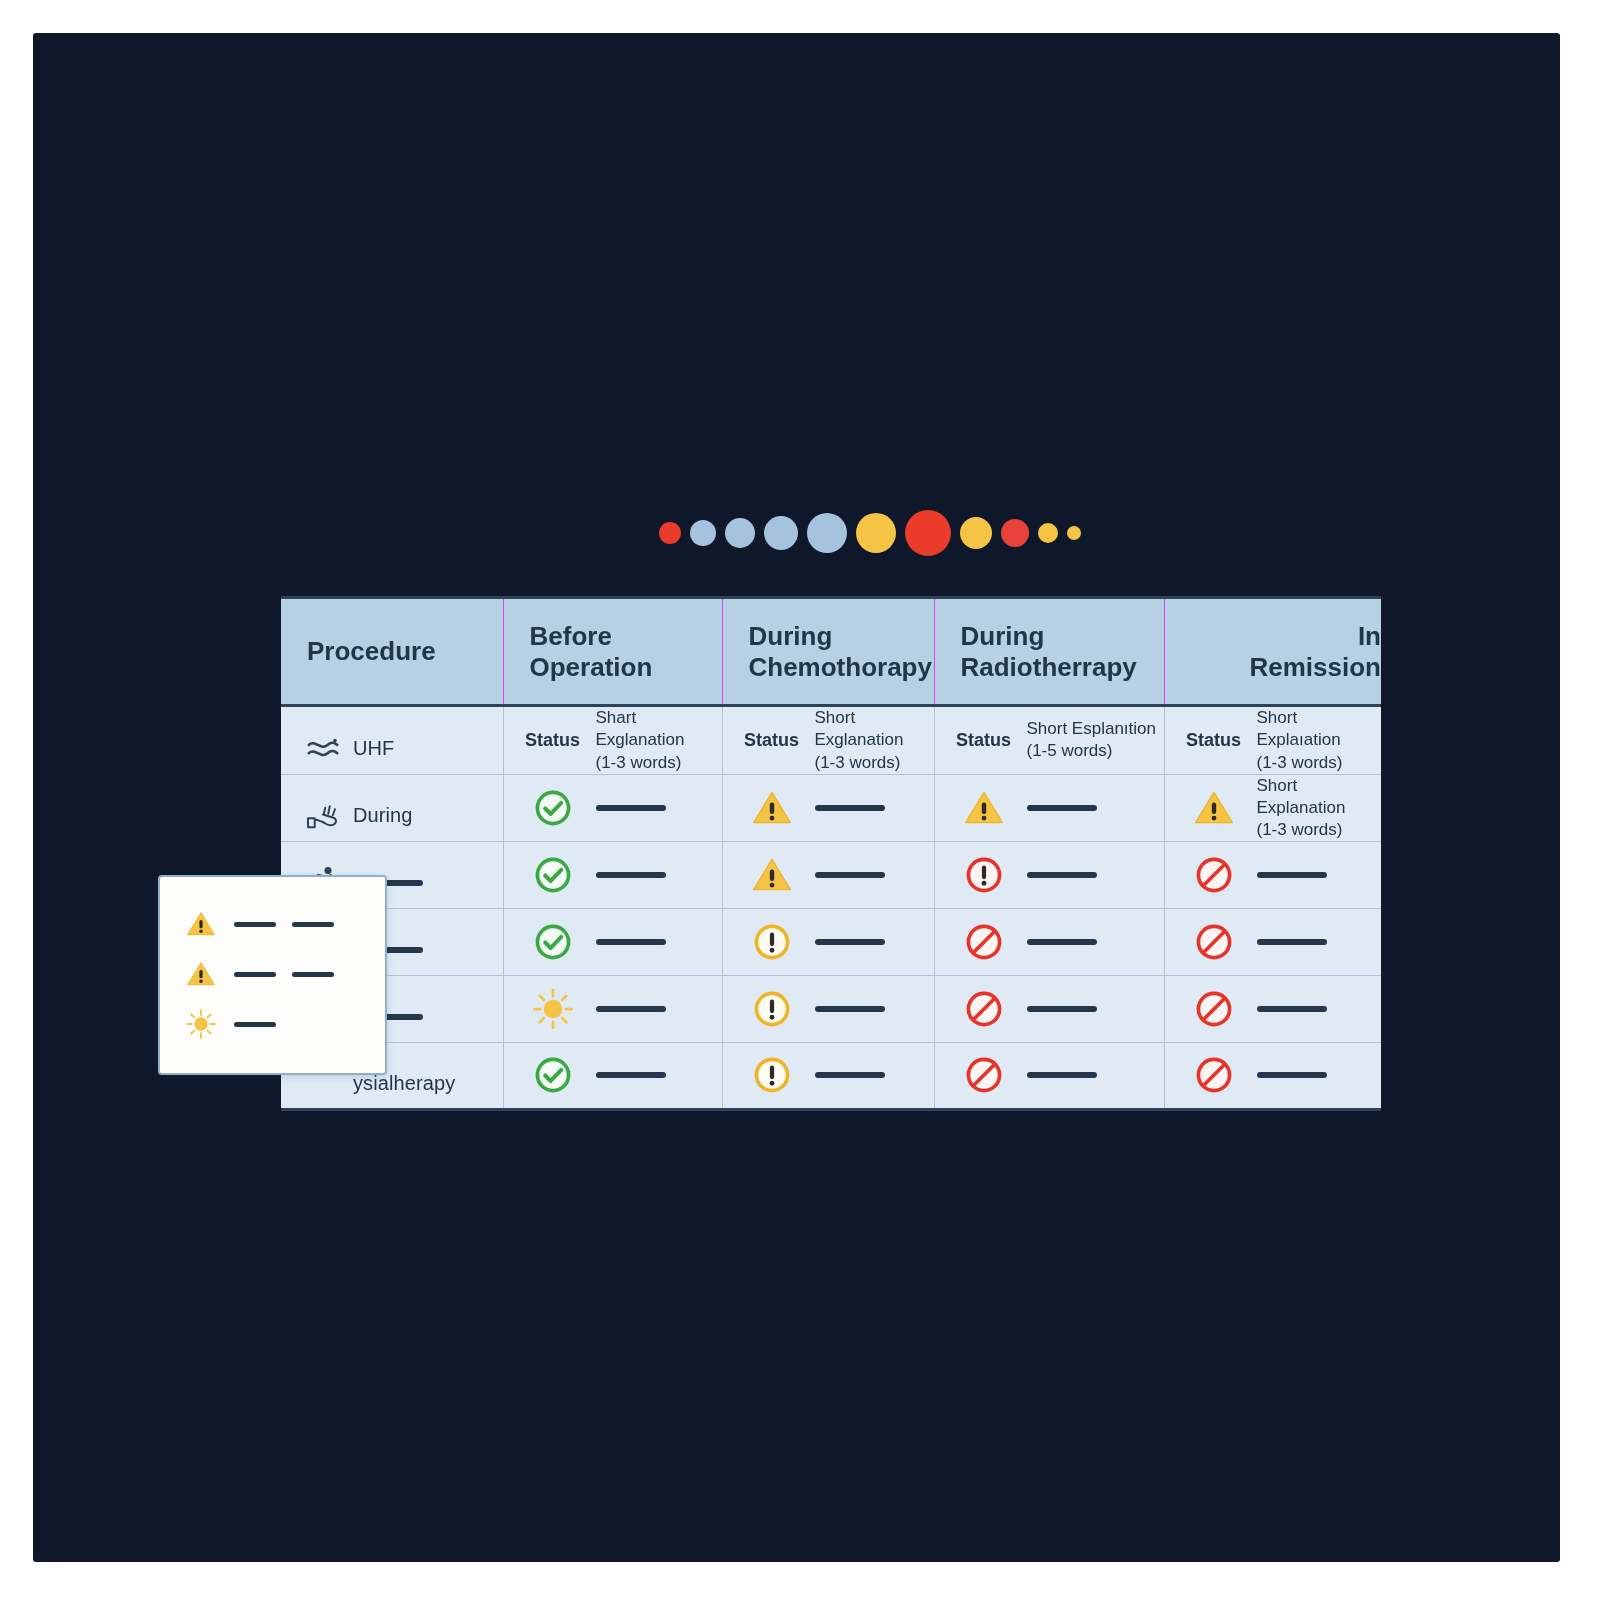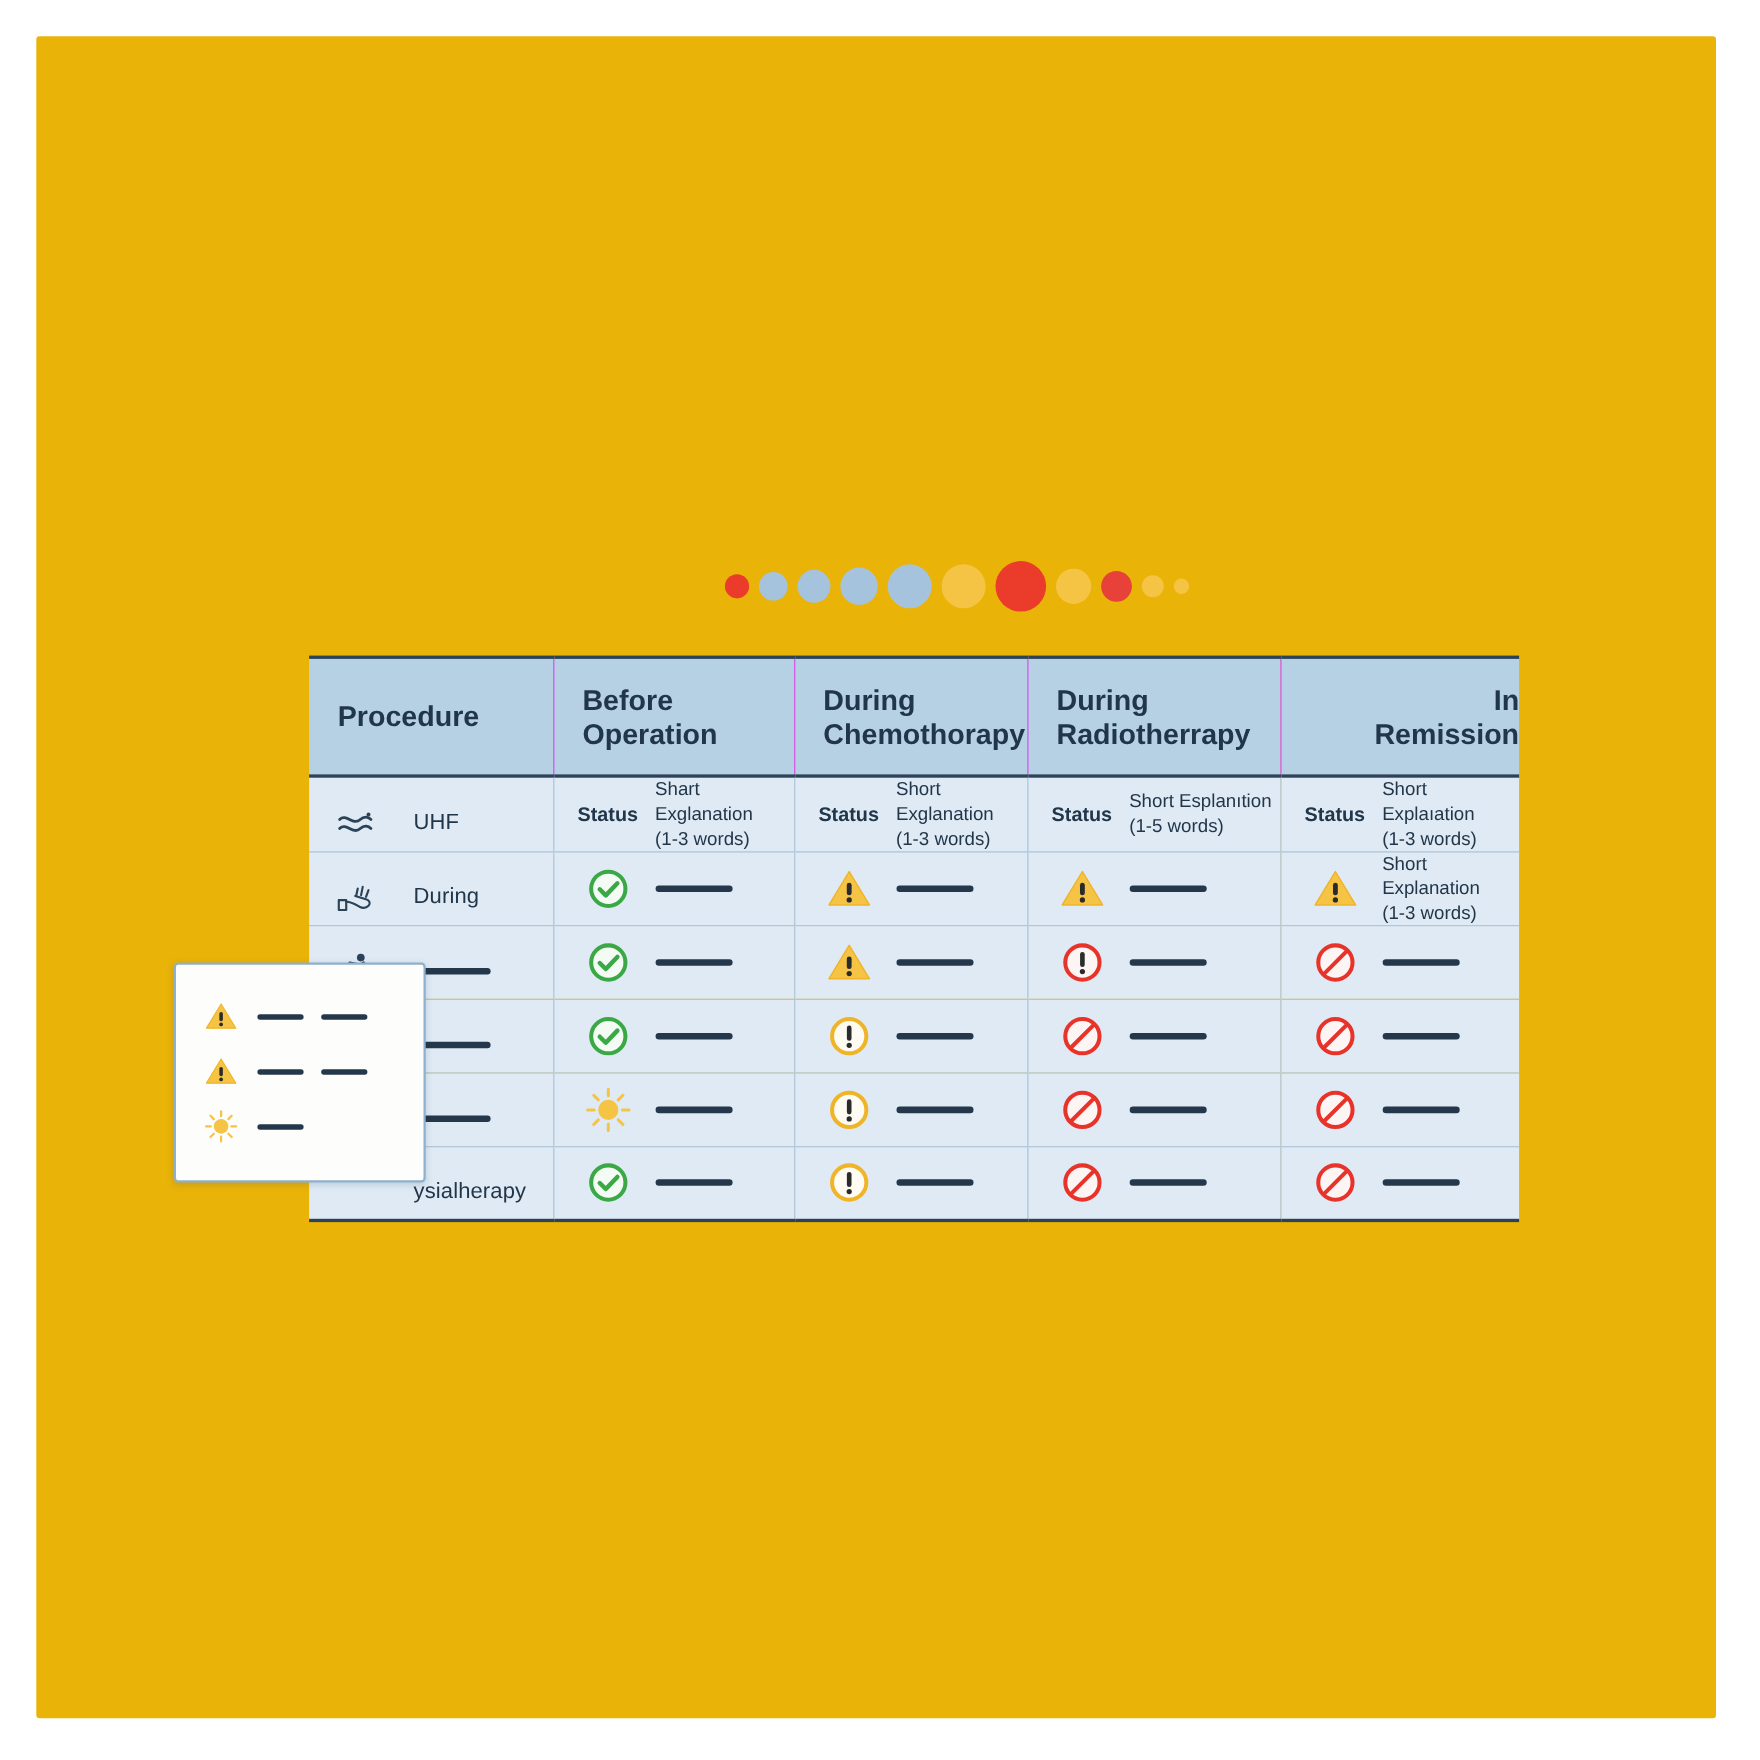--- a/index.html
+++ b/index.html
@@ -7,21 +7,21 @@
     width: 1600px; height: 1600px;
     background: #ffffff;
     font-family: "Liberation Sans", sans-serif;
     overflow: hidden;
   }
 
   #canvas {
     position: absolute;
     left: 33px; top: 33px;
     width: 1527px; height: 1529px;
-    background: #eab308;
+    background: #0f172a;
     border-radius: 3px;
   }
 
   
   #dot-strip {
     position: absolute;
     left: 626px; top: 476px;
     height: 48px;
     display: flex;
     align-items: center;
@@ -70,21 +70,21 @@
     padding: 0;
     height: 67px;
   }
   tbody td:first-child { border-left: none; }
   tbody tr:last-child td { border-bottom: 3px solid #2b4257; }
 
   
   .proc-cell {
     display: flex;
     align-items: center;
-    gap: 33px;
+    gap: 10px;
     padding-left: 22px;
     height: 100%;
     margin-top: 16px;
   }
   .proc-icon {
     width: 40px; height: 36px;
     flex: none;
     display: flex; align-items: center; justify-content: center;
     color: #2b4257;
   }

